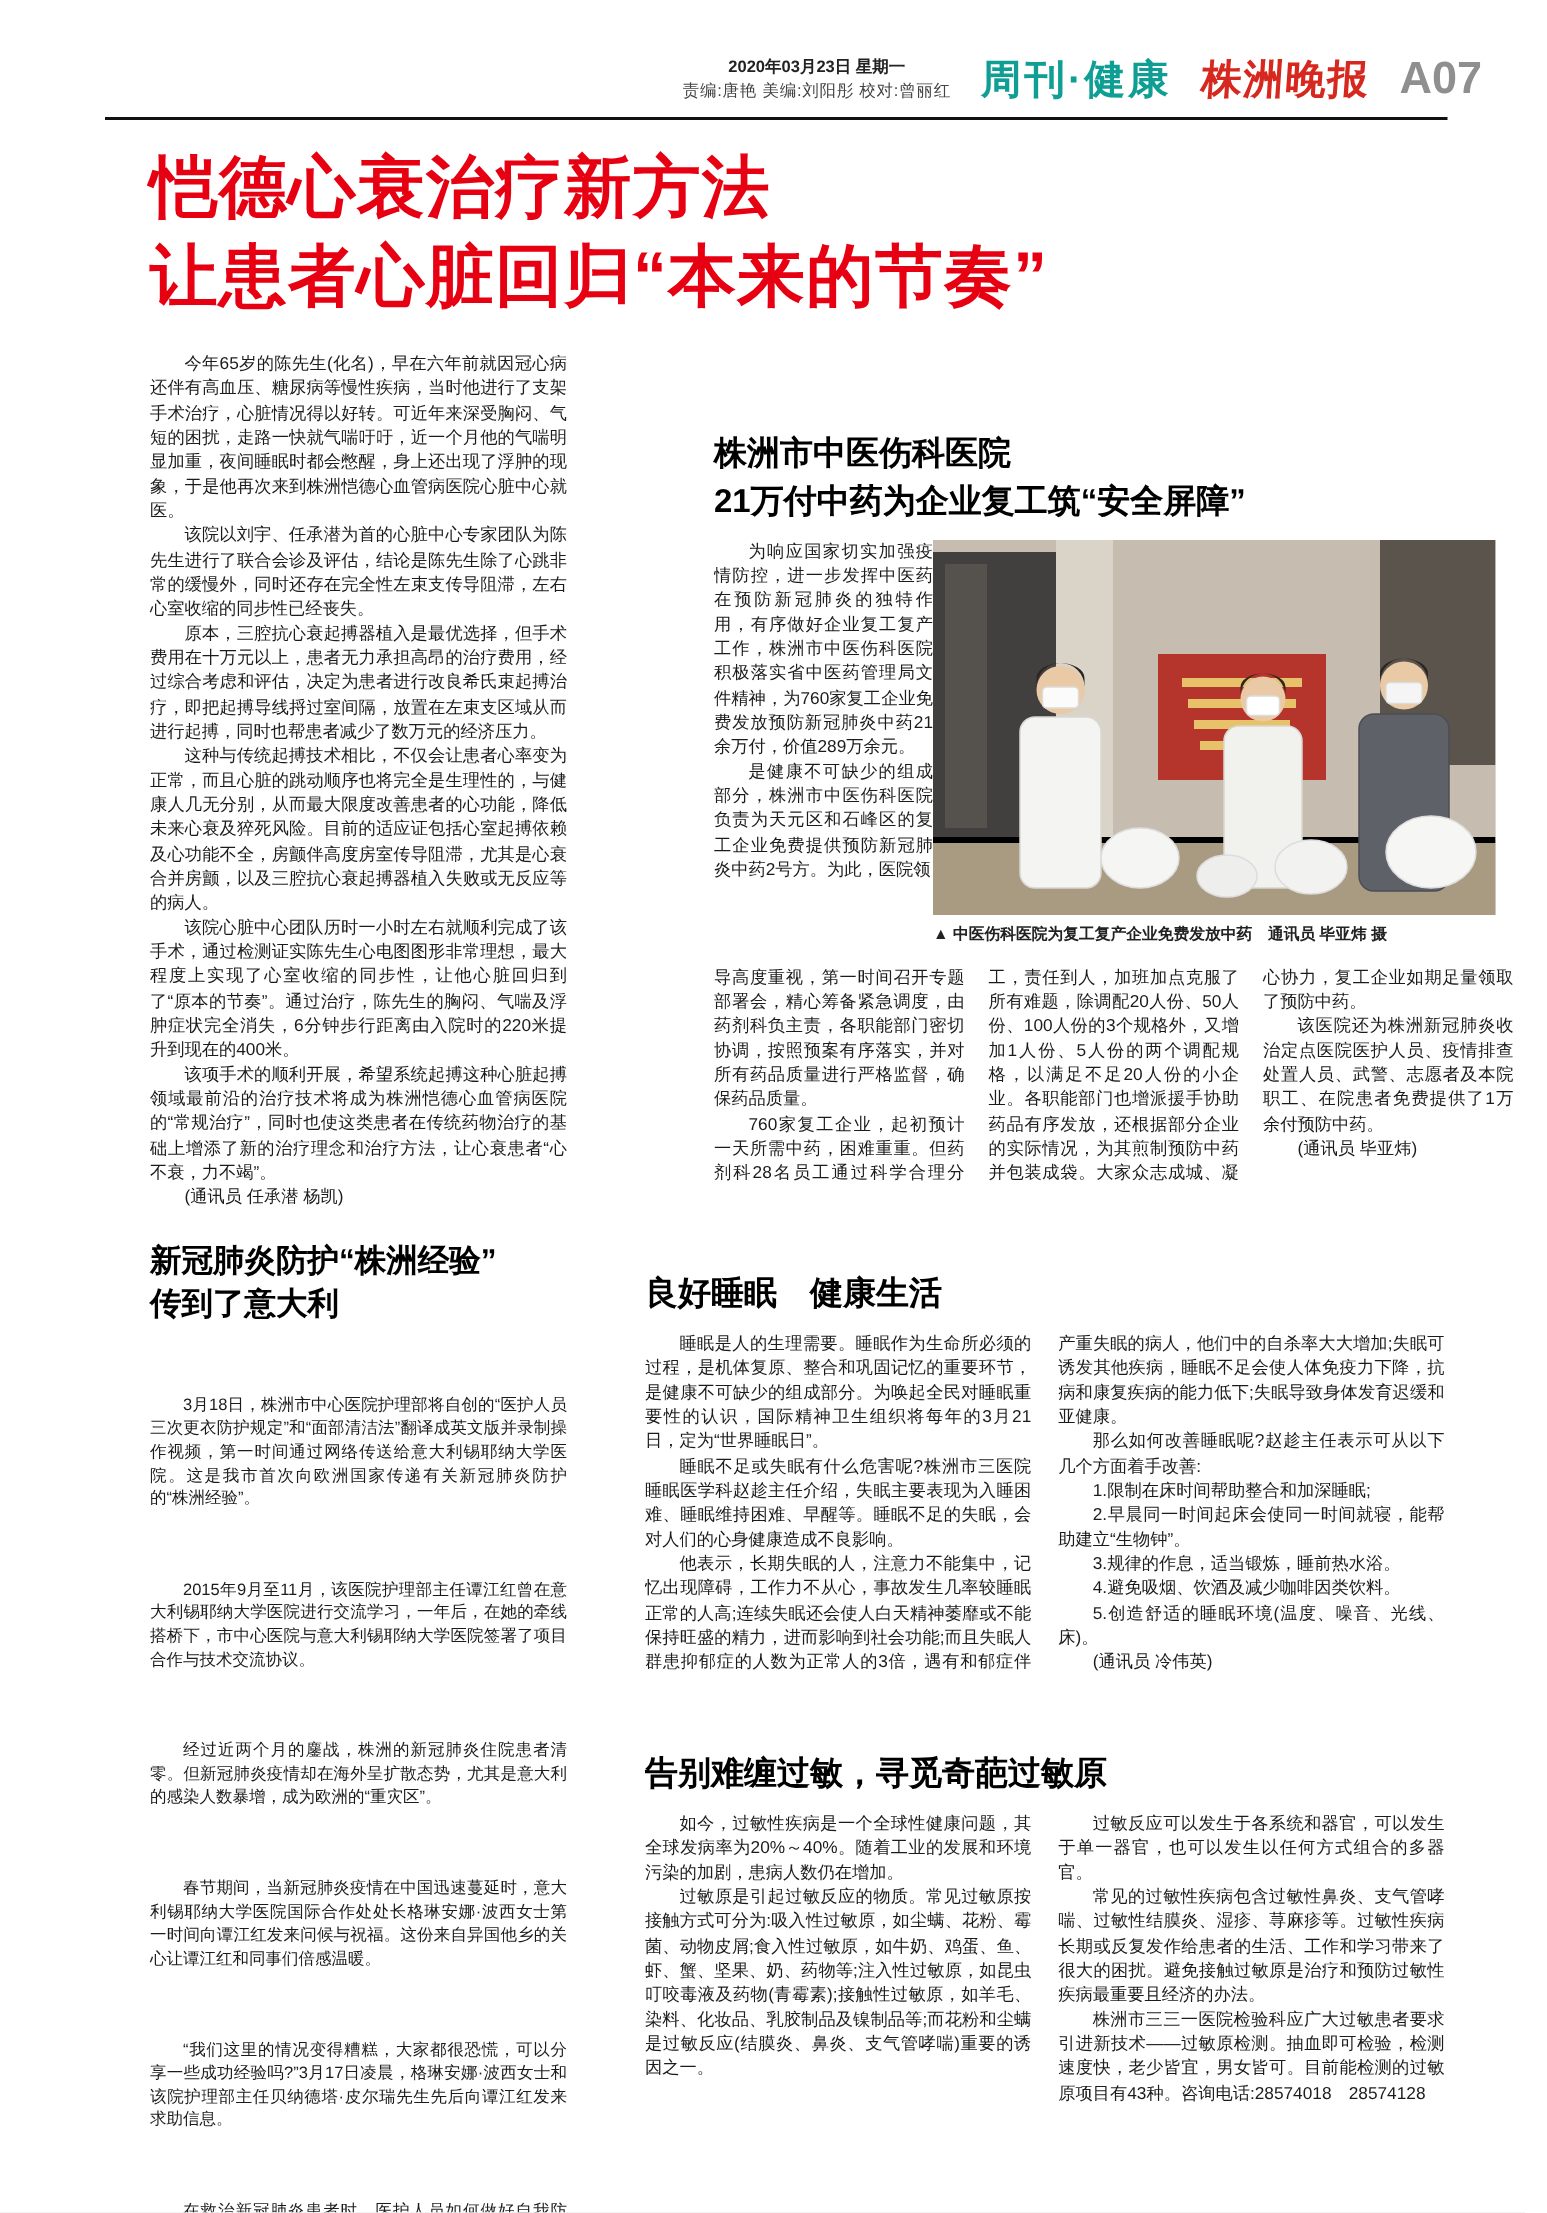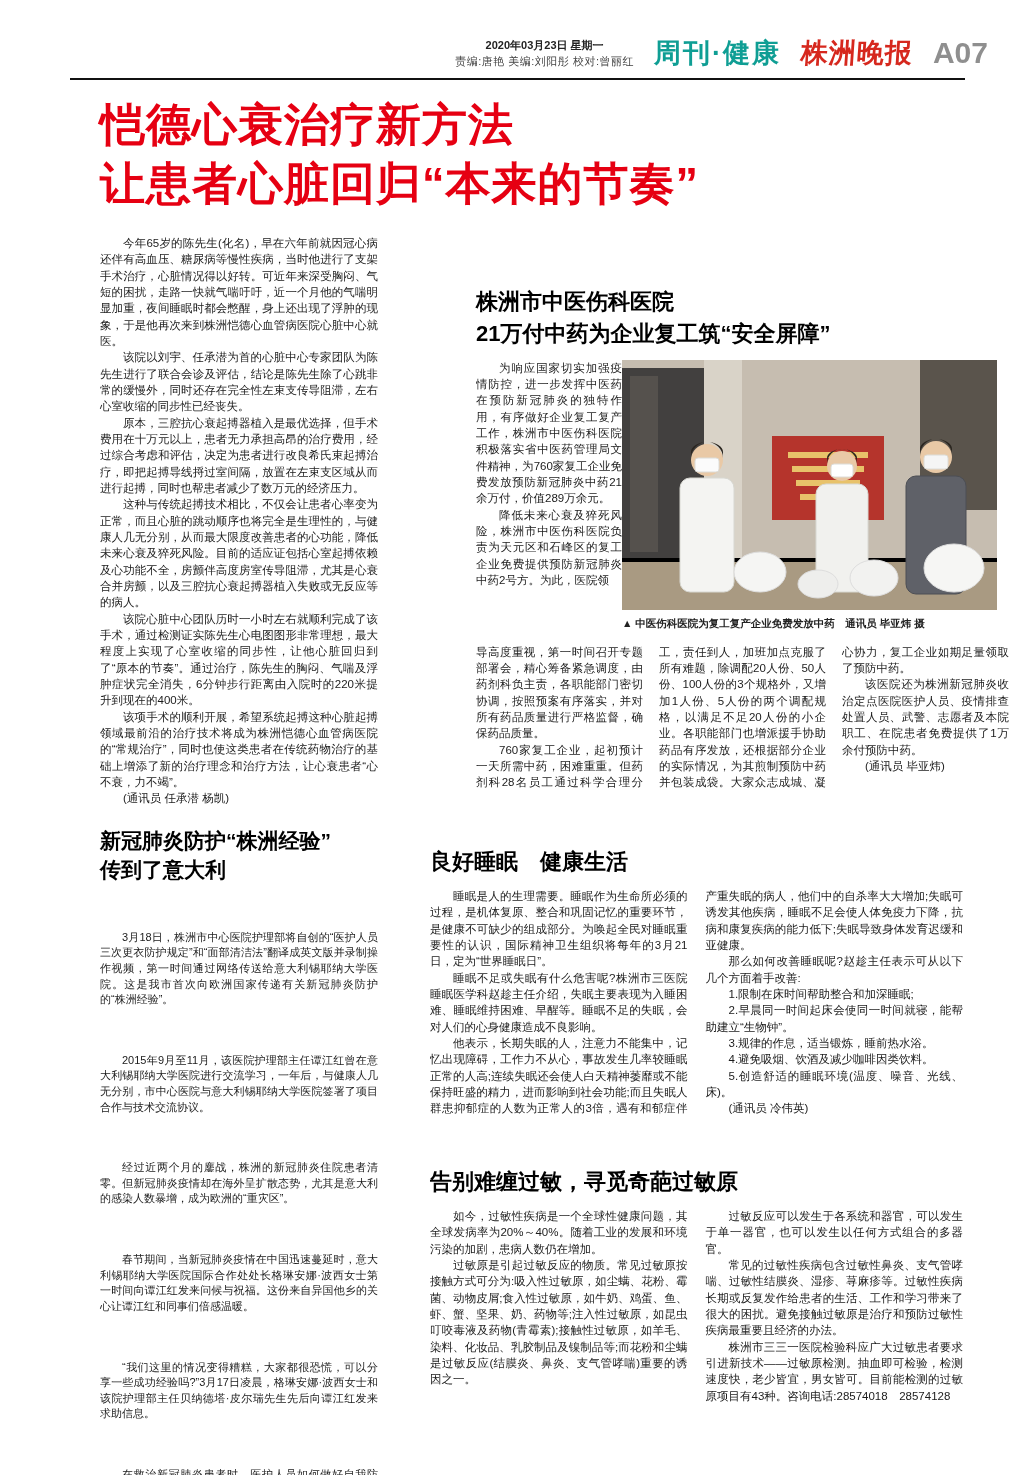--- a/index.html
+++ b/index.html
@@ -93,21 +93,21 @@
     <p>该项手术的顺利开展，希望系统起搏这种心脏起搏领域最前沿的治疗技术将成为株洲恺德心血管病医院的“常规治疗”，同时也使这类患者在传统药物治疗的基础上增添了新的治疗理念和治疗方法，让心衰患者“心不衰，力不竭”。</p>
     <p class="byline">(通讯员 任承潜 杨凯)</p>
   </section>
 
   <section class="tcm">
     <h2 class="art-title"><span>株洲市中医伤科医院</span><br>
     <span>21万付中药为企业复工筑“安全屏障”</span></h2>
     <div class="tcm-top">
       <div class="tcm-col1 body-text">
         <p>为响应国家切实加强疫情防控，进一步发挥中医药在预防新冠肺炎的独特作用，有序做好企业复工复产工作，株洲市中医伤科医院积极落实省中医药管理局文件精神，为760家复工企业免费发放预防新冠肺炎中药21余万付，价值289万余元。</p>
-        <p>降低未来心衰及猝死风险，株洲市中医伤科医院负责为天元区和石峰区的复工企业免费提供预防新冠肺炎中药2号方。为此，医院领</p>
+        <p>是健康不可缺少的组成部分，株洲市中医伤科医院负责为天元区和石峰区的复工企业免费提供预防新冠肺炎中药2号方。为此，医院领</p>
       </div>
       <figure class="tcm-photo" style="margin:0">
         <svg viewBox="0 0 375 250" role="img">
           <rect x="0" y="0" width="375" height="250" fill="#c6bdb0"></rect>
           <rect x="0" y="8" width="82" height="192" fill="#42403f"></rect>
           <rect x="8" y="16" width="28" height="176" fill="#55514d"></rect>
           <rect x="298" y="0" width="77" height="150" fill="#5a544c"></rect>
           <rect x="82" y="0" width="38" height="250" fill="#d9d3c8"></rect>
           <rect x="0" y="200" width="375" height="50" fill="#a99a82"></rect>
           <rect x="0" y="198" width="375" height="4" fill="#8f English0"></rect>
@@ -146,21 +146,21 @@
       <p>该医院还为株洲新冠肺炎收治定点医院医护人员、疫情排查处置人员、武警、志愿者及本院职工、在院患者免费提供了1万余付预防中药。</p>
       <p class="byline">(通讯员 毕亚炜)</p>
     </div>
   </section>
 
   <section class="italy">
     <h2 class="art-title-sm"><span>新冠肺炎防护“株洲经验”</span><br>
     <span>传到了意大利</span></h2>
     <div class="body-text">
       <p>3月18日，株洲市中心医院护理部将自创的“医护人员三次更衣防护规定”和“面部清洁法”翻译成英文版并录制操作视频，第一时间通过网络传送给意大利锡耶纳大学医院。这是我市首次向欧洲国家传递有关新冠肺炎防护的“株洲经验”。</p>
-      <p>2015年9月至11月，该医院护理部主任谭江红曾在意大利锡耶纳大学医院进行交流学习，一年后，与健康人几无分别，市中心医院与意大利锡耶纳大学医院签署了项目合作与技术交流协议。</p>
+      <p>2015年9月至11月，该医院护理部主任谭江红曾在意大利锡耶纳大学医院进行交流学习，一年后，在她的牵线搭桥下，市中心医院与意大利锡耶纳大学医院签署了项目合作与技术交流协议。</p>
       <p>经过近两个月的鏖战，株洲的新冠肺炎住院患者清零。但新冠肺炎疫情却在海外呈扩散态势，尤其是意大利的感染人数暴增，成为欧洲的“重灾区”。</p>
       <p>春节期间，当新冠肺炎疫情在中国迅速蔓延时，意大利锡耶纳大学医院国际合作处处长格琳安娜·波西女士第一时间向谭江红发来问候与祝福。这份来自异国他乡的关心让谭江红和同事们倍感温暖。</p>
       <p>“我们这里的情况变得糟糕，大家都很恐慌，可以分享一些成功经验吗?”3月17日凌晨，格琳安娜·波西女士和该院护理部主任贝纳德塔·皮尔瑞先生先后向谭江红发来求助信息。</p>
       <p>在救治新冠肺炎患者时，医护人员如何做好自我防护?谭江红在这方面经验颇丰。疫情来袭后，她结合自己在新加坡抗击SARS的经历，带领该院护理团队制定了《株洲市中心医院员工三次更衣防护规定》和《面部清洁法》，并将这些经验翻译成英文版并录制了相关视频，这些简单明了又极具实用价值的防护经验，让锡耶纳大学医院的医护人员如获至宝。目前，他们正计划将这些资料翻译成意大利文，并分发到各个科室。</p>
       <p class="byline">(株洲日报记者 刘琼)</p>
     </div>
   </section>
 
   <section class="sleep">
     <h2 class="art-title">良好睡眠　健康生活</h2>

